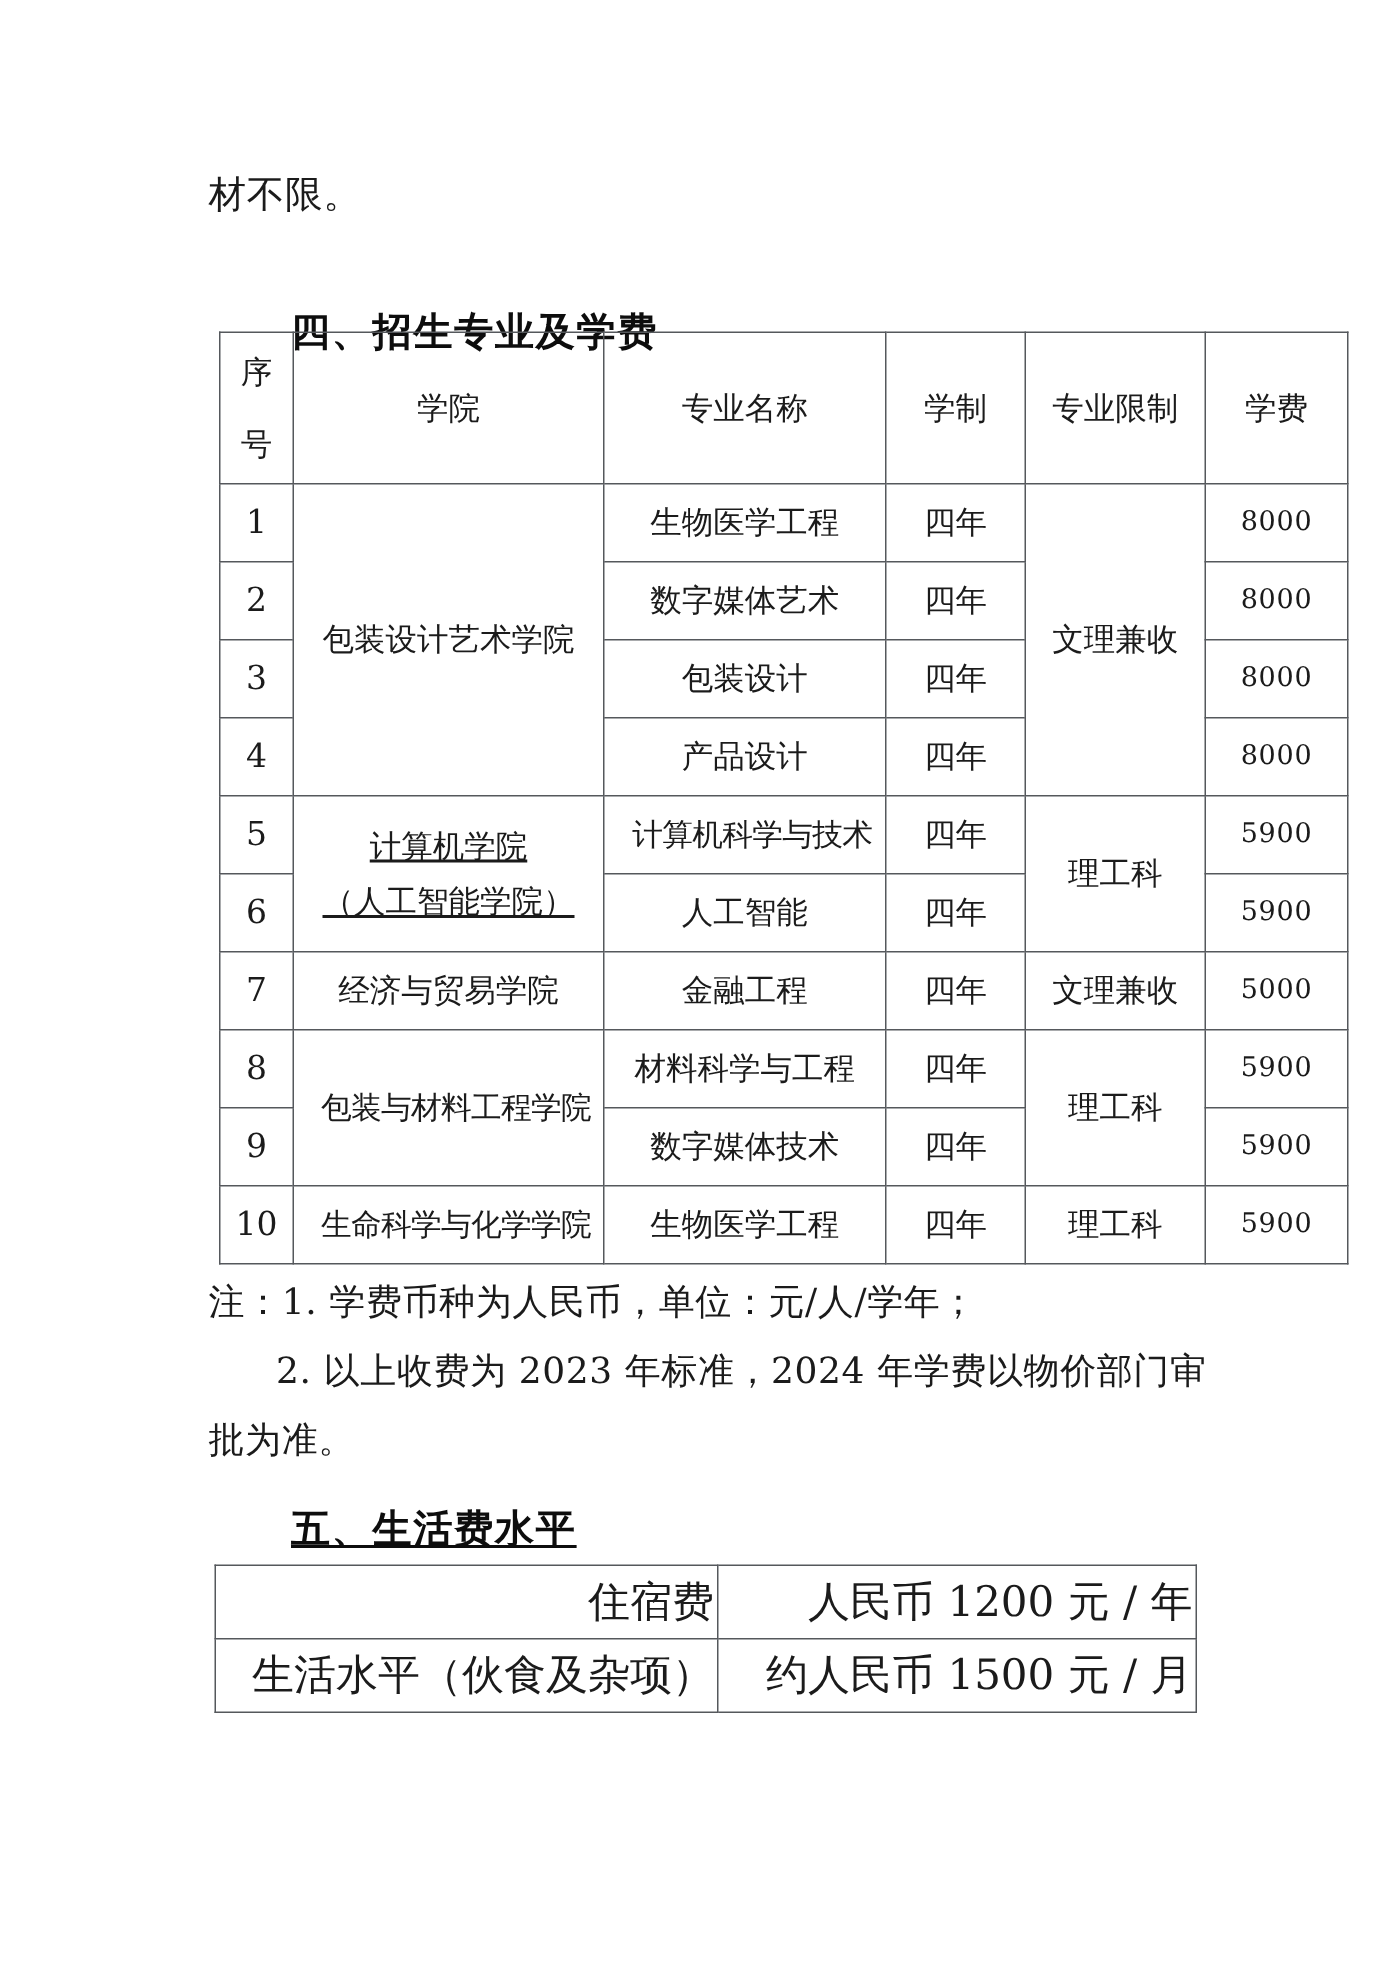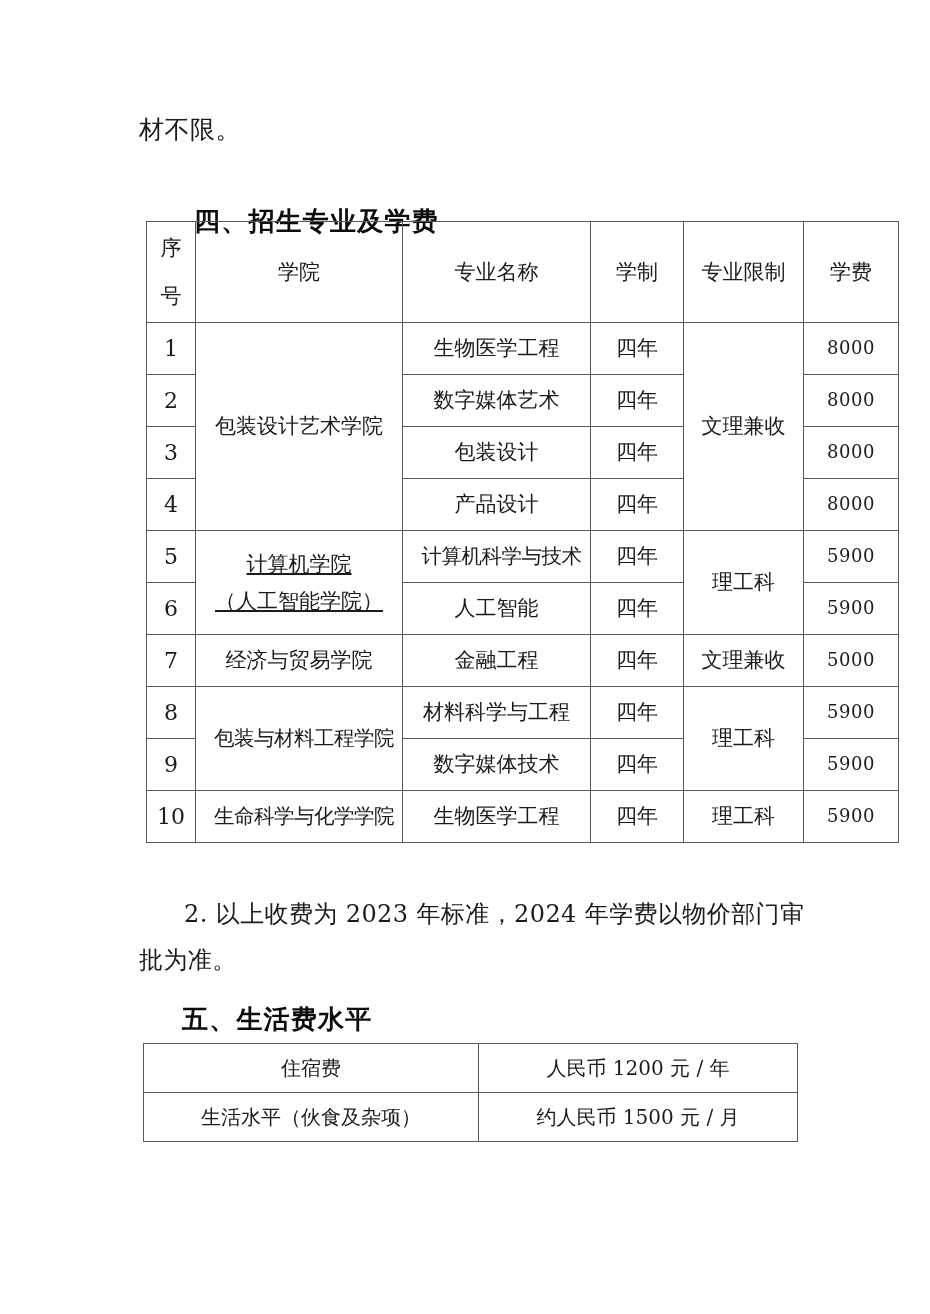--- a/index.html
+++ b/index.html
@@ -37,21 +37,21 @@
   .section-heading {
     position: absolute;
     font-family: "DejaVu Sans", "Liberation Sans", sans-serif;
     font-weight: bold;
     font-size: 26px;
     letter-spacing: 1.2px;
     white-space: nowrap;
     color: #0d0d0d;
   }
   #heading-majors { left: 194px; top: 177px; margin-top: 27px; }
-  #heading-living { left: 182px; top: 1002px; }
+  #heading-living { left: 194px; top: 1002px; text-decoration: underline; }
 
   
   table {
     position: absolute;
     border-collapse: collapse;
     table-layout: fixed;
     font-size: 21px;
     color: #1b1b1b;
   }
   table td {
@@ -90,21 +90,21 @@
   .fee-num { font-size: 18px; letter-spacing: 0.5px; }
   .tight { letter-spacing: -0.5px; font-size: 20.5px; padding-left: 12px; }
   .two-line { line-height: 1.75; text-decoration: underline; }
 
   
   #living-table {
     left: 143px;
     top: 1043px;
     width: 644px;
   }
-  #living-table td { height: 48px; font-size: 20px; }
+  #living-table td { height: 48px; font-size: 28px; text-align: right; }
   #living-table td.col-item  { width: 330px; }
   #living-table td.col-value { width: 314px; }
 
   
   .note {
     position: absolute;
     font-size: 24px;
     line-height: 34px;
     letter-spacing: 0.4px;
     white-space: nowrap;
@@ -217,20 +217,21 @@
         <td class="col-seq num">10</td>
         <td class="col-coll tight">生命科学与化学学院</td>
         <td class="col-major">生物医学工程</td>
         <td class="col-dur">四年</td>
         <td class="col-limit">理工科</td>
         <td class="col-fee fee-num">5900</td>
       </tr>
     </tbody>
   </table>
 
+  <div class="note" id="note-1">注：1. 学费币种为人民币，单位：元/人/学年；</div>
   <div class="note" id="note-2">2. 以上收费为 2023 年标准，2024 年学费以物价部门审</div>
   <div class="note" id="note-2-cont">批为准。</div>
 
   <div class="section-heading" id="heading-living">五、生活费水平</div>
 
   <table id="living-table">
     <tbody>
       <tr>
         <td class="col-item">住宿费</td>
         <td class="col-value">人民币 1200 元 / 年</td>

